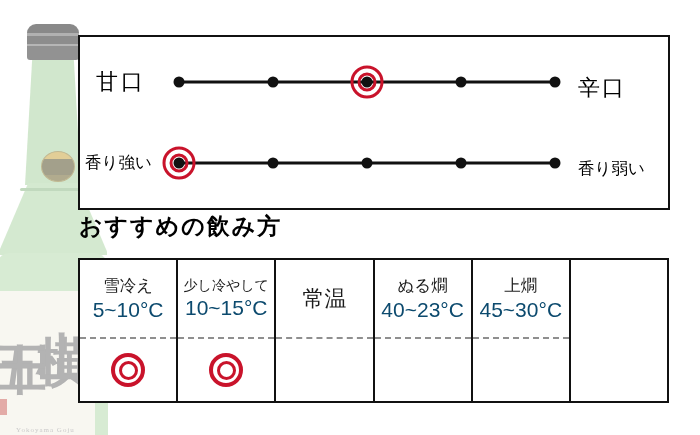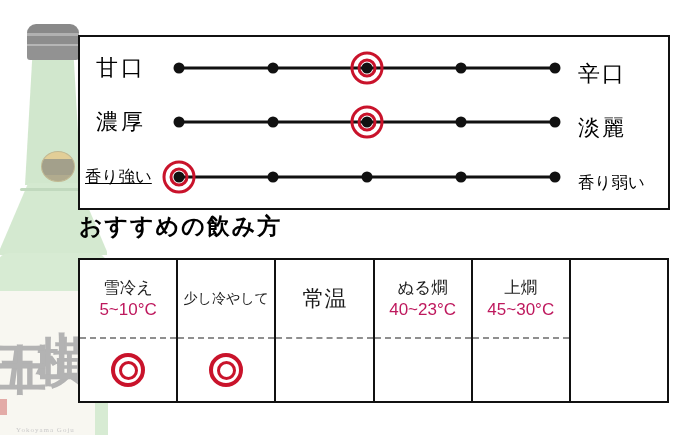--- a/index.html
+++ b/index.html
@@ -38,21 +38,21 @@
 
   
   #profile-box { position:absolute; left:78px; top:35px; width:592px; height:175px; background:#fff;
     border:2.5px solid var(--ink); box-sizing:border-box; z-index:2;
     display:flex; flex-direction:column; justify-content:space-around; padding:4px 0; }
   .scale-row { display:grid; grid-template-columns:88px 1fr 102px; align-items:center; height:44px; }
   .scale-label { font-family:"Liberation Serif", serif; color:#000; font-size:22px; white-space:nowrap; letter-spacing:3px; }
   .scale-label.left { padding-left:16px; }
   .scale-label.right { padding-left:12px; letter-spacing:2px;margin-top:12px; }
   .scale-label.small { font-size:16.5px; letter-spacing:0; }
-  .scale-label.small.left { padding-left:5px;text-decoration:underline; }
+  .scale-label.small.left { padding-left:5px; }
   .scale-track { position:relative; height:44px; margin:0 11px; }
   .hline { position:absolute; left:0; right:0; top:50%; height:3px; background:var(--ink); transform:translateY(-50%); }
   .dot { position:absolute; top:50%; width:11px; height:11px; background:var(--ink); border-radius:50%;
     transform:translate(-50%,-50%); }
   .bullseye { position:absolute; top:50%; transform:translate(-50%,-50%); width:33px; height:33px;
     border:3px solid var(--red); border-radius:50%; box-sizing:border-box;
     display:flex; align-items:center; justify-content:center; }
   .bullseye-inner { width:19px; height:19px; border:3px solid var(--red); border-radius:50%; box-sizing:border-box; }
 
   
@@ -62,21 +62,21 @@
   
   #temp-table { position:absolute; left:78px; top:258px; width:591px; height:145px; background:#fff;
     border:2.5px solid var(--ink); box-sizing:border-box; display:flex; z-index:2; }
   .temp-col { flex:1 1 0; min-width:0; border-left:2.5px solid var(--ink); display:flex; flex-direction:column; }
   .temp-col:first-child { border-left:none; }
   .temp-head { height:79px; box-sizing:border-box; display:flex; flex-direction:column; align-items:center;
     justify-content:center; border-bottom:2px dashed #8f8f8f; gap:1px; }
   .temp-name { font-size:16.5px; color:#1c1c1c; white-space:nowrap; }
   .temp-name.long { font-size:14px; }
   .temp-name.solo { font-size:22px; }
-  .temp-val { font-size:17px; color:#be185d; white-space:nowrap; }
+  .temp-val { font-size:21px; color:#0c4a6e; white-space:nowrap; }
   .temp-mark-area { flex:1; display:flex; align-items:center; justify-content:center; }
   .dmark { width:34px; height:34px; border:4px solid var(--red); border-radius:50%; box-sizing:border-box;
     display:flex; align-items:center; justify-content:center; }
   .dmark-inner { width:19px; height:19px; border:3px solid var(--red); border-radius:50%; box-sizing:border-box; }
 </style>
 </head>
 <body>
 
 <div id="bottle">
   <div class="neck"></div>
@@ -106,35 +106,20 @@
         <span class="dot" style="left: 50%;"></span>
         <span class="dot" style="left: 75%;"></span>
         <span class="dot" style="left: 100%;"></span>
         <div class="bullseye" style="left: 50%;">
           <div class="bullseye-inner"></div>
         </div>
       </div>
       <span class="scale-label right">辛口</span>
     </div>
     <div class="scale-row">
-      <span class="scale-label left">濃厚</span>
-      <div class="scale-track">
-        <div class="hline"></div>
-        <span class="dot" style="left: 0%;"></span>
-        <span class="dot" style="left: 25%;"></span>
-        <span class="dot" style="left: 50%;"></span>
-        <span class="dot" style="left: 75%;"></span>
-        <span class="dot" style="left: 100%;"></span>
-        <div class="bullseye" style="left: 50%;">
-          <div class="bullseye-inner"></div>
-        </div>
-      </div>
-      <span class="scale-label right">淡麗</span>
-    </div>
-    <div class="scale-row">
       <span class="scale-label left small">香り強い</span>
       <div class="scale-track">
         <div class="hline"></div>
         <span class="dot" style="left: 0%;"></span>
         <span class="dot" style="left: 25%;"></span>
         <span class="dot" style="left: 50%;"></span>
         <span class="dot" style="left: 75%;"></span>
         <span class="dot" style="left: 100%;"></span>
         <div class="bullseye" style="left: 0%;">
           <div class="bullseye-inner"></div>
@@ -155,20 +140,21 @@
       </div>
       <div class="temp-mark-area">
         <div class="dmark">
           <div class="dmark-inner"></div>
         </div>
       </div>
     </div>
     <div class="temp-col">
       <div class="temp-head">
         <div class="temp-name long">少し冷やして</div>
+        <div class="temp-val">10~15°C</div>
       </div>
       <div class="temp-mark-area">
         <div class="dmark">
           <div class="dmark-inner"></div>
         </div>
       </div>
     </div>
     <div class="temp-col">
       <div class="temp-head">
         <div class="temp-name solo">常温</div>

